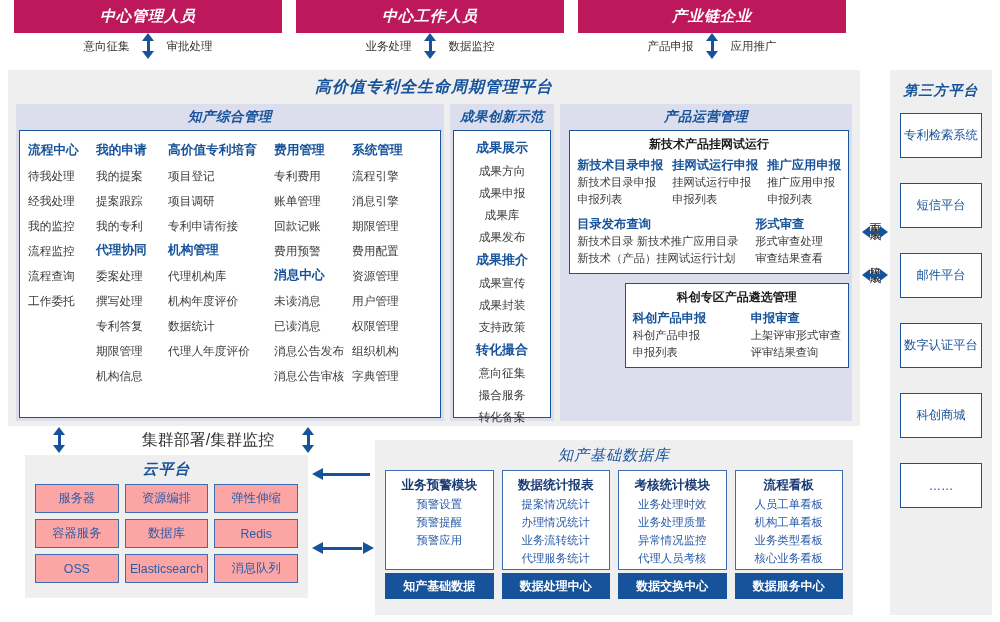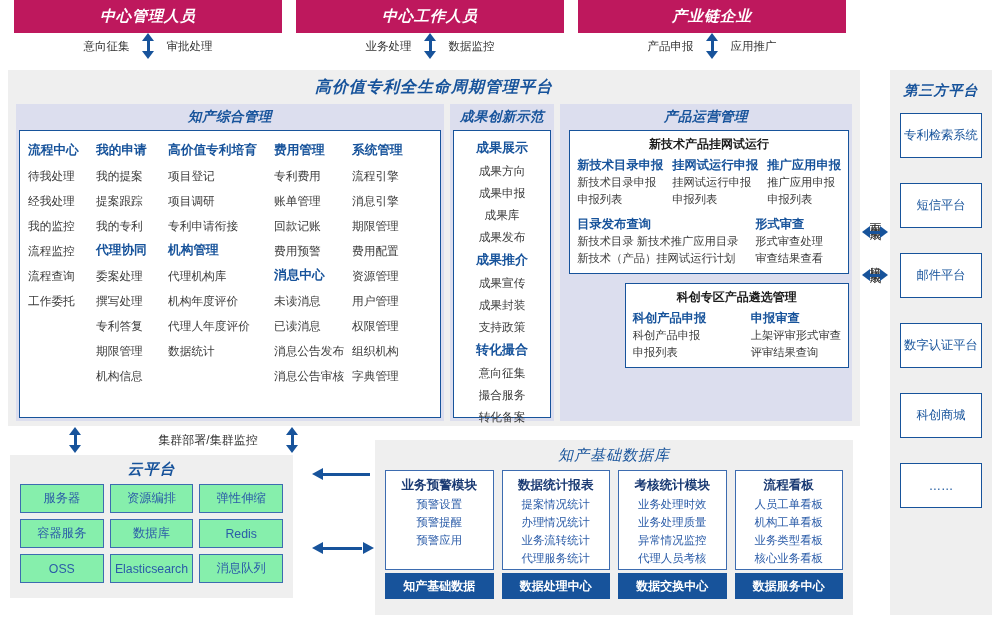--- a/index.html
+++ b/index.html
@@ -146,37 +146,37 @@
     border:1.6px solid #17539B;background:#fff;height:45px;
     display:flex;align-items:center;justify-content:center;
     font-size:12.3px;color:#17539B;box-sizing:border-box;
   }
 
   
   .cluster{
     position:absolute;left:8px;top:426px;width:352px;height:28px;
     display:flex;align-items:center;justify-content:center;gap:28px;
   }
-  .cluster .lbl{font-size:12px;color:#333;margin-left:48px;}
+  .cluster .lbl{font-size:16px;color:#333;margin-left:48px;}
 
   
   .cloud{
-    position:absolute;left:10px;top:455px;width:283px;height:143px;
+    position:absolute;left:25px;top:455px;width:283px;height:143px;
     background:#efefef;box-sizing:border-box;
   }
   .cloud-title{
     text-align:center;font-size:15px;font-weight:bold;font-style:italic;
     color:#17539B;padding-top:5px;letter-spacing:1px;
   }
   .cloud-grid{
     display:grid;grid-template-columns:repeat(3,1fr);gap:6px;padding:5px 10px 10px 10px;
     box-sizing:border-box;
   }
   .cloud-cell{
-    border:1.4px solid #3D6CB0;background:#86efac;height:29px;
+    border:1.4px solid #3D6CB0;background:#fca5a5;height:29px;
     display:flex;align-items:center;justify-content:center;
     font-size:12.3px;color:#2B5CA8;box-sizing:border-box;
   }
 
   
   .conn{position:absolute;left:312px;top:468px;width:62px;height:100px;}
   .conn .row{position:absolute;left:0;width:62px;height:13px;}
   .conn .line{position:absolute;top:5px;left:10px;width:48px;height:2.6px;background:#17539B;}
   .conn .head-l{
     position:absolute;top:0;left:0;width:0;height:0;
@@ -283,22 +283,22 @@
                 <div class="i">机构信息</div>
               </div>
               <div class="zc-col zc-c3">
                 <div class="h">高价值专利培育</div>
                 <div class="i">项目登记</div>
                 <div class="i">项目调研</div>
                 <div class="i">专利申请衔接</div>
                 <div class="h">机构管理</div>
                 <div class="i">代理机构库</div>
                 <div class="i">机构年度评价</div>
+                <div class="i">数据统计</div>
                 <div class="i">代理人年度评价</div>
-                <div class="i">数据统计</div>
               </div>
               <div class="zc-col zc-c4">
                 <div class="h">费用管理</div>
                 <div class="i">专利费用</div>
                 <div class="i">账单管理</div>
                 <div class="i">回款记账</div>
                 <div class="i">费用预警</div>
                 <div class="h">消息中心</div>
                 <div class="i">未读消息</div>
                 <div class="i">已读消息</div>

